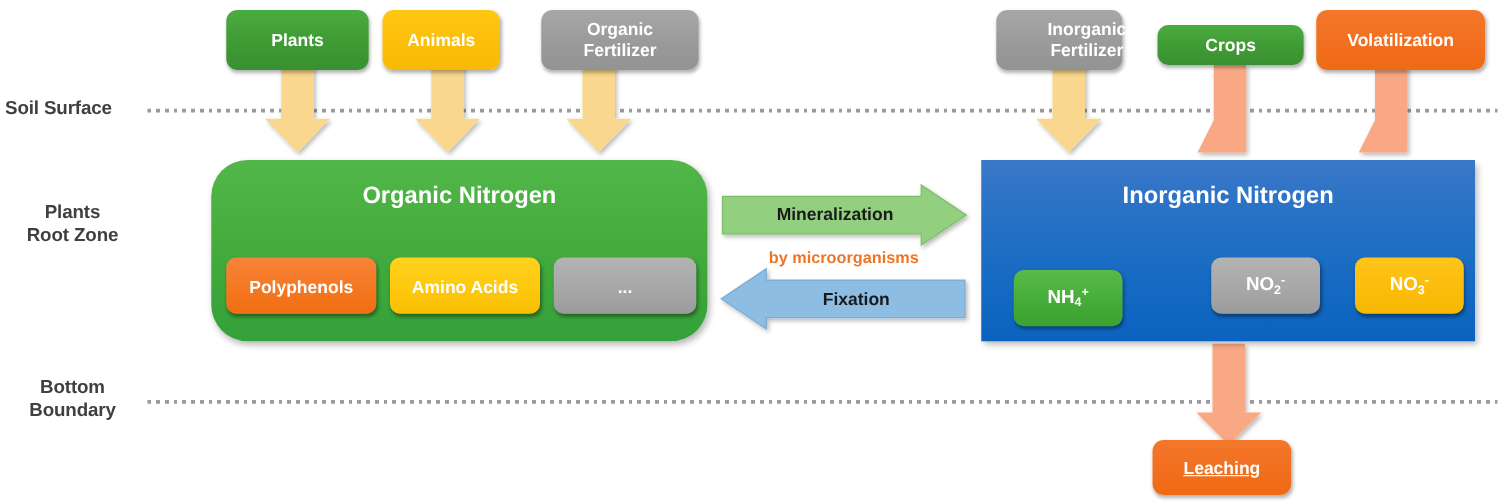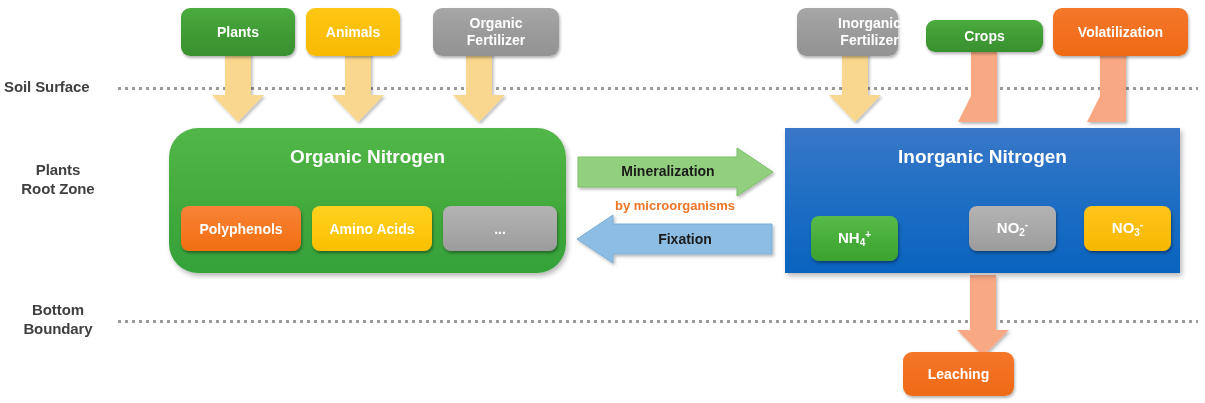--- a/index.html
+++ b/index.html
@@ -218,17 +218,17 @@
     </div>
     <div class="inner-chip c-amber" style="left:299px; top:78px; width:87px; height:45px;">
       <span class="formula">NO<sub>3</sub><sup>-</sup></span>
     </div>
   </div>
 
   <div class="proc-label" style="left:598px; top:163px; width:140px;">Mineralization</div>
   <div class="micro-label" style="left:600px; top:198px; width:150px;">by microorganisms</div>
   <div class="proc-label" style="left:615px; top:231px; width:140px;">Fixation</div>
 
-  <div class="chip orange" style="left:903px; top:352px; width:111px; height:44px;">
+  <div class="chip orange" style="left:922px; top:352px; width:111px; height:44px;text-decoration:underline;">
     <span>Leaching</span>
   </div>
 
 </div>
 
 </body></html>

